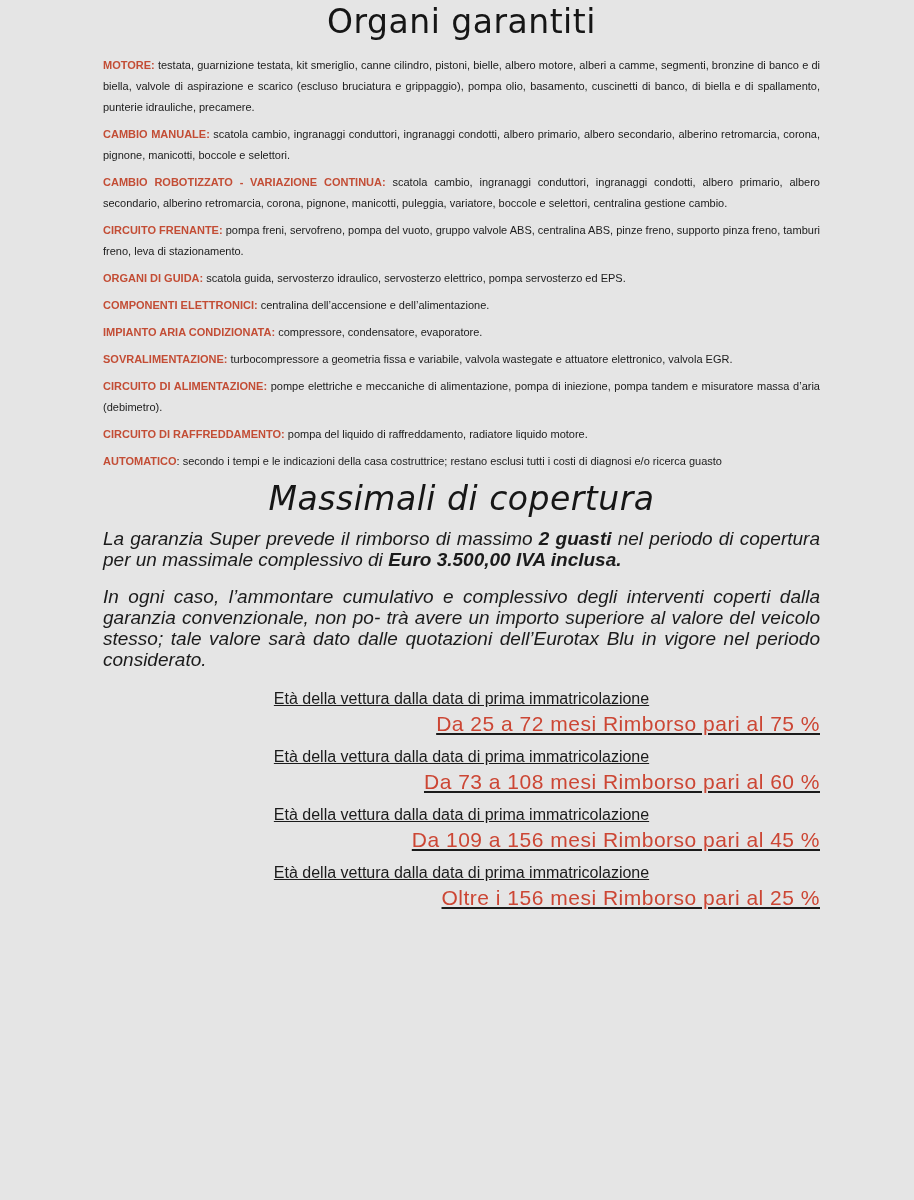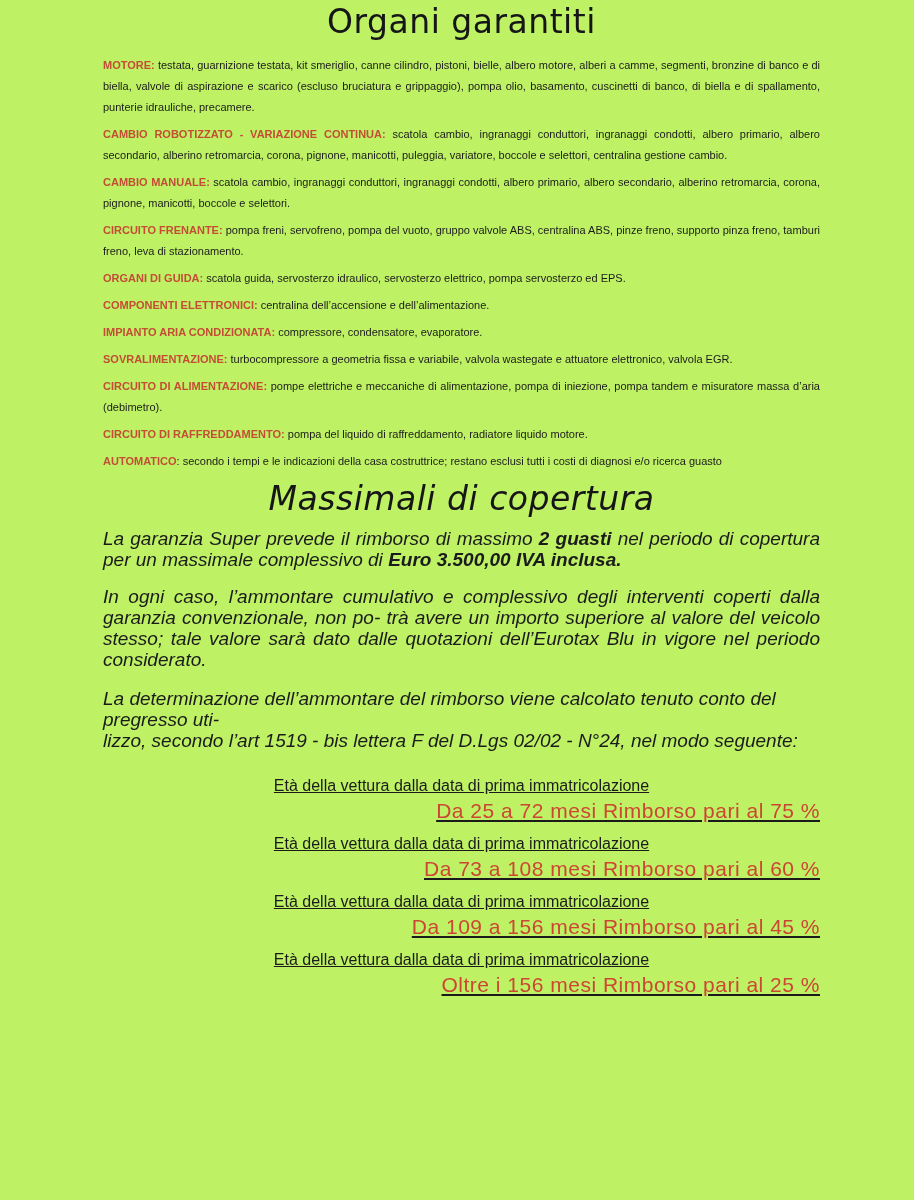--- a/index.html
+++ b/index.html
@@ -5,21 +5,21 @@
   html, body {
     margin: 0;
     padding: 0;
     background: #ffffff;
   }
   .page {
     position: relative;
     width: 914px;
     height: 1200px;
     margin: 0 auto;
-    background: #bef264;
+    background: #e5e5e5;
     box-sizing: border-box;
     padding: 3px 94px 16px 103px;
     overflow: hidden;
     font-family: "Liberation Sans", sans-serif;
     color: #1b1b1b;
   }
   .doc-title {
     font-family: "DejaVu Sans", sans-serif;
     font-size: 33px;
     line-height: 38px;
@@ -73,23 +73,23 @@
 </style>
 </head>
 <body>
 
 <div class="page">
 
   <h1 class="doc-title">Organi garantiti</h1>
 
   <p class="item"><span class="lbl">MOTORE:</span><span> testata, guarnizione testata, kit smeriglio, canne cilindro, pistoni, bielle, albero motore, alberi a camme, segmenti, bronzine di banco e di biella, valvole di aspirazione e scarico (escluso bruciatura e grippaggio), pompa olio, basamento, cuscinetti di banco, di biella e di spallamento, punterie idrauliche, precamere.</span></p>
 
+  <p class="item"><span class="lbl">CAMBIO MANUALE:</span><span> scatola cambio, ingranaggi conduttori, ingranaggi condotti, albero primario, albero secondario, alberino retromarcia, corona, pignone, manicotti, boccole e selettori.</span></p>
+
   <p class="item"><span class="lbl">CAMBIO ROBOTIZZATO - VARIAZIONE CONTINUA:</span><span> scatola cambio, ingranaggi conduttori, ingranaggi condotti, albero primario, albero secondario, alberino retromarcia, corona, pignone, manicotti, puleggia, variatore, boccole e selettori, centralina gestione cambio.</span></p>
-
-  <p class="item"><span class="lbl">CAMBIO MANUALE:</span><span> scatola cambio, ingranaggi conduttori, ingranaggi condotti, albero primario, albero secondario, alberino retromarcia, corona, pignone, manicotti, boccole e selettori.</span></p>
 
 
   <p class="item"><span class="lbl">CIRCUITO FRENANTE:</span><span> pompa freni, servofreno, pompa del vuoto, gruppo valvole ABS, centralina ABS, pinze freno, supporto pinza freno, tamburi freno, leva di stazionamento.</span></p>
 
   <p class="item"><span class="lbl">ORGANI DI GUIDA:</span><span> scatola guida, servosterzo idraulico, servosterzo elettrico, pompa servosterzo ed EPS.</span></p>
 
   <p class="item"><span class="lbl">COMPONENTI ELETTRONICI:</span><span> centralina dell’accensione e dell’alimentazione.</span></p>
 
   <p class="item"><span class="lbl">IMPIANTO ARIA CONDIZIONATA:</span><span> compressore, condensatore, evaporatore.</span></p>
 
@@ -101,21 +101,20 @@
   <p class="item"><span class="lbl">CIRCUITO DI RAFFREDDAMENTO:</span><span> pompa del liquido di raffreddamento, radiatore liquido motore.</span></p>
 
   <p class="item"><span class="lbl">AUTOMATICO</span><span>: secondo i tempi e le indicazioni della casa costruttrice; restano esclusi tutti i costi di diagnosi e/o ricerca guasto</span></p>
 
   <h1 class="doc-title second">Massimali di copertura</h1>
 
   <p class="body p1"><span>La garanzia Super prevede il rimborso di massimo </span><b>2 guasti</b><span> nel periodo di copertura per un massimale complessivo di </span><b>Euro 3.500,00 IVA inclusa.</b></p>
 
   <p class="body p2">In ogni caso, l’ammontare cumulativo e complessivo degli interventi coperti dalla garanzia convenzionale, non po- trà avere un importo superiore al valore del veicolo stesso; tale valore sarà dato dalle quotazioni dell’Eurotax Blu in vigore nel periodo considerato.</p>
 
-  <p class="body p3"><span>La determinazione dell’ammontare del rimborso viene calcolato tenuto conto del pregresso uti-</span><br><span>lizzo, secondo l’art 1519 - bis lettera F del D.Lgs 02/02 - N°24, nel modo seguente:</span></p>
 
   <div class="coverage">
 
     <div class="tier">
       <div class="age-line">Età della vettura dalla data di prima immatricolazione</div>
       <div class="refund-line">Da 25 a 72 mesi Rimborso pari al 75 %</div>
     </div>
 
     <div class="tier">
       <div class="age-line">Età della vettura dalla data di prima immatricolazione</div>

